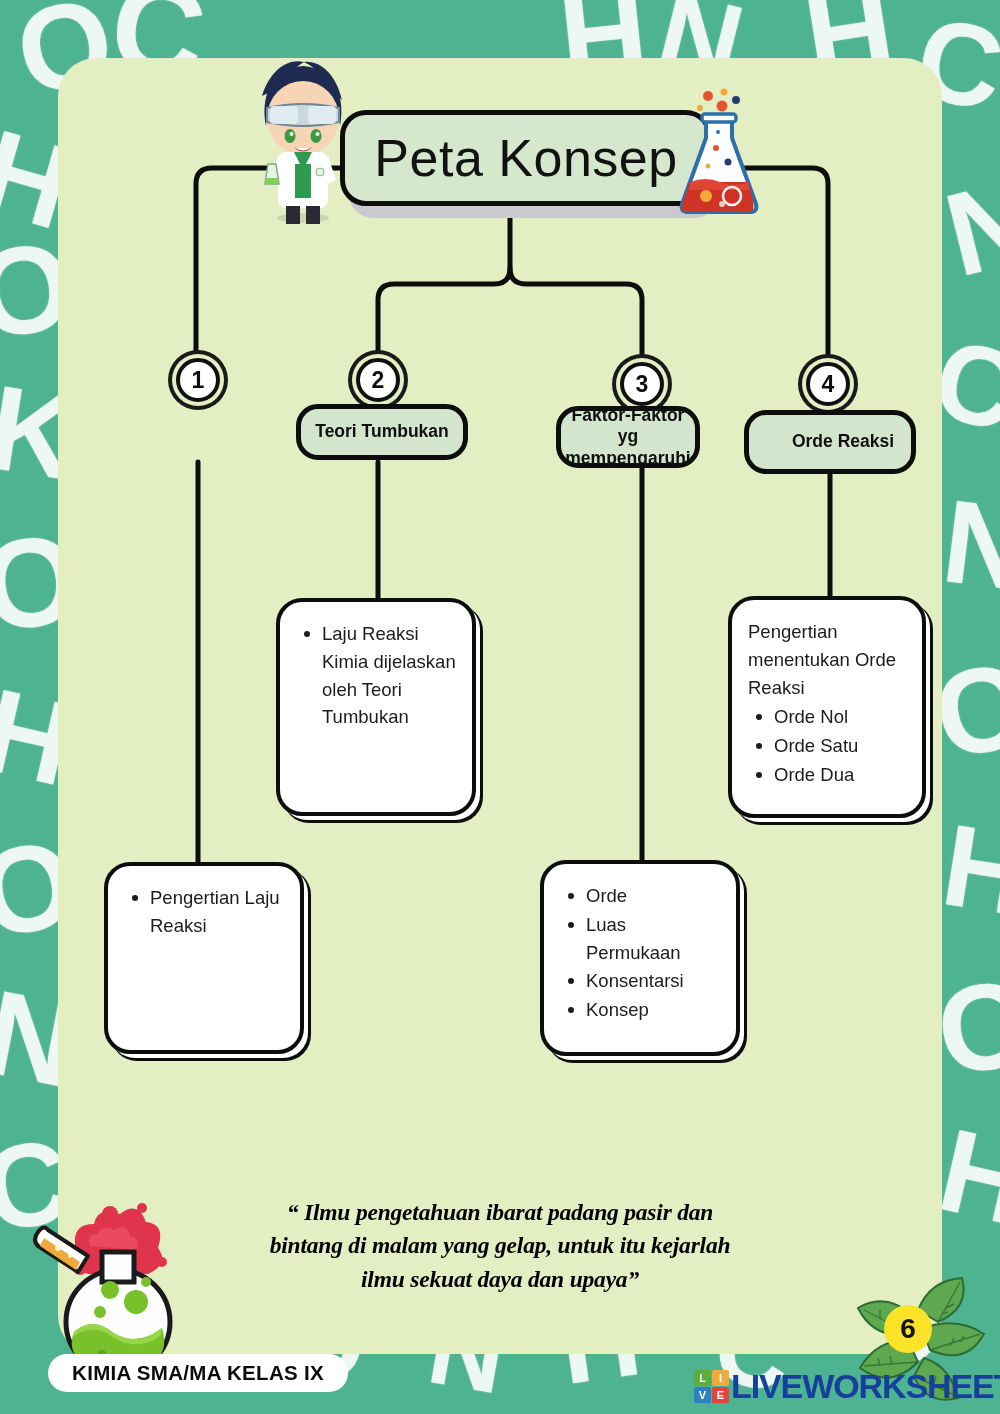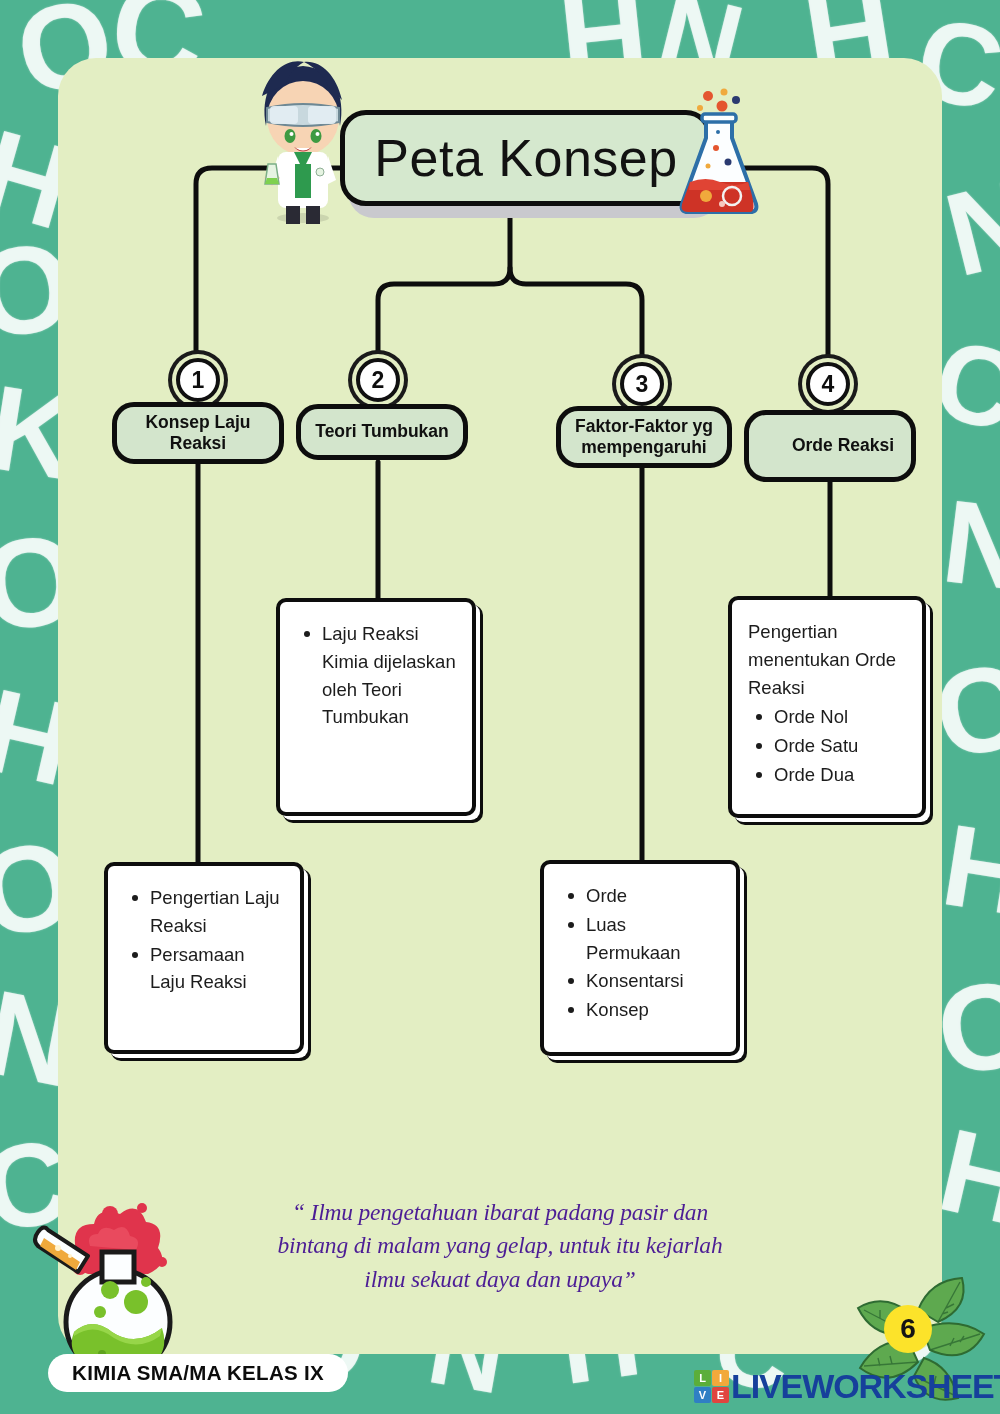--- a/index.html
+++ b/index.html
@@ -108,21 +108,21 @@
     font-weight: 700;
     color: #101010;
     line-height: 1.22;
   }
 
   
   .detail-box {
     position: absolute;
     background: #FFFFFF;
     border: 4px solid #0D0D0D;
-    border-radius: 10px;
+    border-radius: 26px;
     box-shadow: 5px 5px 0 -1px #FFFFFF, 7px 7px 0 0 #0D0D0D;
     padding: 18px 16px 14px 16px;
     font-size: 18.5px;
     color: #1C1C1C;
     line-height: 1.5;
   }
   .detail-box ul { list-style: none; }
   .detail-box li {
     position: relative;
     padding-left: 26px;
@@ -142,24 +142,24 @@
 
   
   #quote {
     position: absolute;
     left: 200px;
     top: 1196px;
     width: 600px;
     text-align: center;
     font-family: "Liberation Serif", serif;
     font-style: italic;
-    font-weight: 400;
+    font-weight: 700;
     font-size: 23.5px;
     line-height: 1.42;
-    color: #4c1d95;
+    color: #000000;
     letter-spacing: -0.2px;
   }
 
   
   #footer-pill {
     position: absolute;
     left: 48px;
     top: 1354px;
     width: 300px;
     height: 38px;
@@ -349,30 +349,27 @@
   <div class="num-badge" style="left:356px; top:358px;">
     <span>2</span>
   </div>
   <div class="num-badge" style="left:620px; top:362px;">
     <span>3</span>
   </div>
   <div class="num-badge" style="left:806px; top:362px;">
     <span>4</span>
   </div>
 
-  <div class="pill" style="left:112px; top:402px; width:172px; height:62px;">
-    <span>Konsep Laju Reaksi</span>
-  </div>
   <div class="pill" style="left:296px; top:404px; width:172px; height:56px;">
     <span>Teori Tumbukan</span>
   </div>
-  <div class="pill" style="left:556px; top:406px; width:176px; height:62px;">
+  <div class="pill" style="left:556px; top:406px; width:144px; height:62px;">
     <span>Faktor-Faktor yg mempengaruhi</span>
   </div>
-  <div class="pill" style="left:744px; top:410px; width:172px; height:72px;padding-left:36px;">
+  <div class="pill" style="left:744px; top:410px; width:172px; height:64px;padding-left:36px;">
     <span>Orde Reaksi</span>
   </div>
 
   <div class="detail-box" style="left:276px; top:598px; width:200px; height:218px;">
     <ul>
       <li>Laju Reaksi Kimia dijelaskan oleh Teori Tumbukan</li>
     </ul>
   </div>
 
   <div class="detail-box" style="left:728px; top:596px; width:198px; height:222px;">
@@ -380,21 +377,20 @@
     <ul>
       <li>Orde Nol</li>
       <li>Orde Satu</li>
       <li>Orde Dua</li>
     </ul>
   </div>
 
   <div class="detail-box" style="left:104px; top:862px; width:200px; height:192px;">
     <ul>
       <li>Pengertian Laju Reaksi</li>
-      <li>Persamaan Laju Reaksi</li>
     </ul>
   </div>
 
   <div class="detail-box" style="left:540px; top:860px; width:200px; height:196px;">
     <ul>
       <li>Orde</li>
       <li>Luas Permukaan</li>
       <li>Konsentarsi</li>
       <li>Konsep</li>
     </ul>

